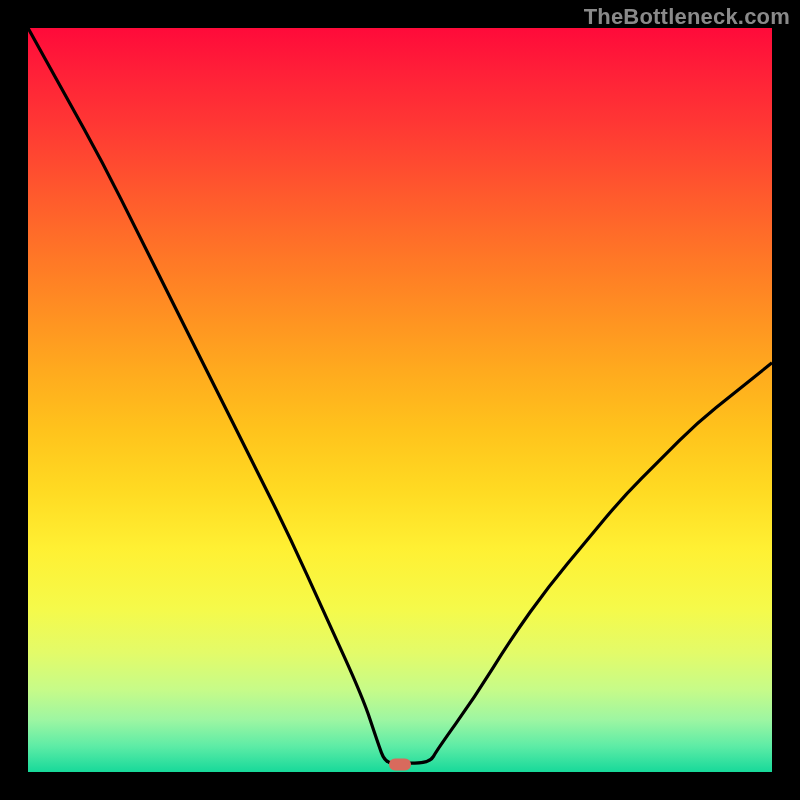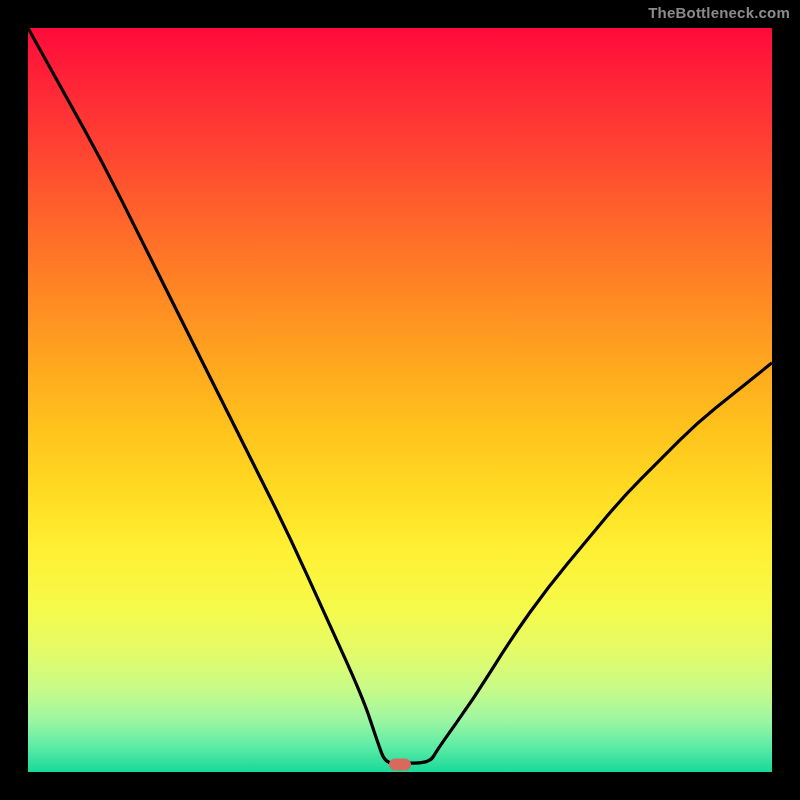--- a/index.html
+++ b/index.html
@@ -14,21 +14,21 @@
     position: relative;
     width: 800px;
     height: 800px;
     background: #000;
   }
   .watermark {
     position: absolute;
     top: 4px;
     right: 10px;
     font-family: Arial, Helvetica, sans-serif;
-    font-size: 15px;
+    font-size: 22px;
     font-weight: 600;
     color: #8a8a8a;
     letter-spacing: 0.2px;
     z-index: 30;
   }
   
   .plot {
     position: absolute;
     left: 28px;
     top: 28px;

